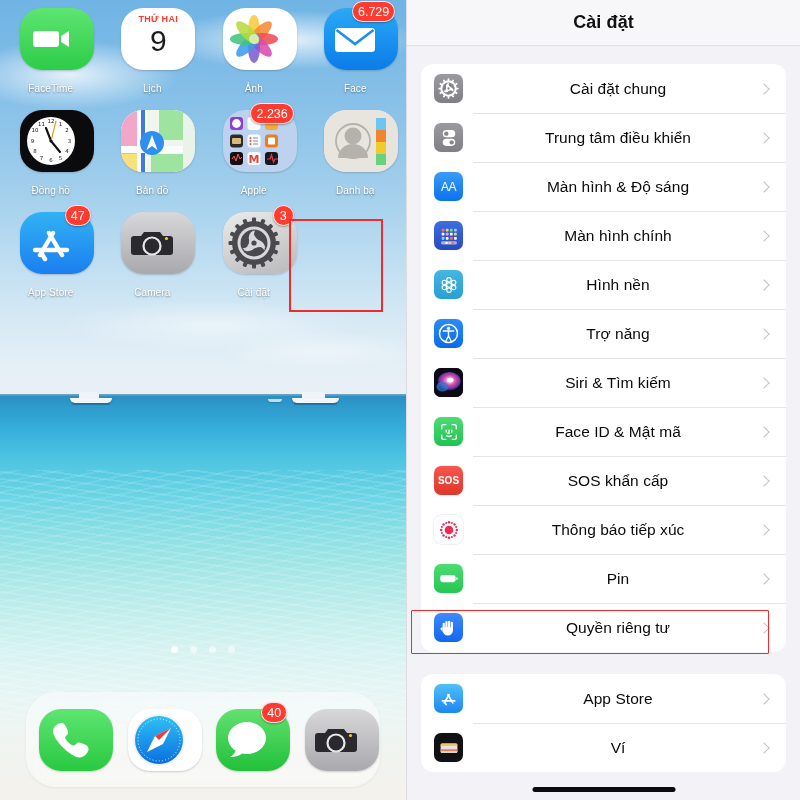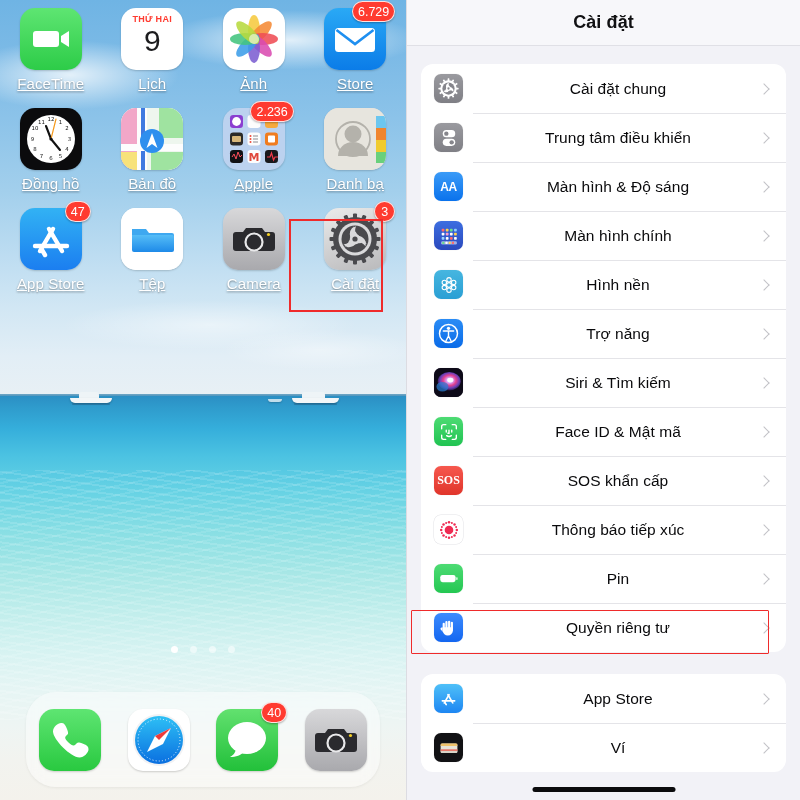--- a/index.html
+++ b/index.html
@@ -65,26 +65,26 @@
 
   
   .grid {
     position: absolute; left: 0; top: 8px; width: 406px;
     display: grid; grid-template-columns: repeat(4, 1fr);
     row-gap: 16px;
   }
   .app { position: relative; display: flex; flex-direction: column; align-items: center; }
   .icon-wrap { position: relative; width: 62px; height: 62px; }
   .icon {
-    width: 62px; height: 62px; border-radius: 15px; position: relative;
+    width: 74px; height: 62px; border-radius: 22px; position: relative;
     overflow: hidden; box-shadow: 0 1px 2px rgba(0,0,0,.18);
   }
   .app-label {
-    margin-top: 5px; font-size: 15px; color: #ffffff; letter-spacing: .1px;
-    text-shadow: 0 1px 2px rgba(0,0,0,.45); white-space: nowrap; text-decoration: underline;
+    margin-top: 13px; font-size: 10px; color: #ffffff; letter-spacing: .1px;
+    text-shadow: 0 1px 2px rgba(0,0,0,.45); white-space: nowrap;
   }
   .badge {
     position: absolute; top: -7px; right: -9px;
     min-width: 21px; height: 21px; padding: 0 5px;
     background: #ff3b30; color: #fff; border-radius: 11px;
     font-size: 12.5px; line-height: 21px; text-align: center;
     border: 1.5px solid rgba(255,255,255,.85);
     box-shadow: 0 1px 2px rgba(0,0,0,.3); font-weight: 400;
   }
 
@@ -165,28 +165,28 @@
   .chev {
     width: 8px; height: 8px; border-right: 1.8px solid #c2c2c7;
     border-top: 1.8px solid #c2c2c7; transform: rotate(45deg);
     margin-right: 6px;
   }
 
   
   .si-general { background: linear-gradient(180deg,#9a9a9f,#7f7f85); }
   .si-control { background: linear-gradient(180deg,#9a9a9f,#7f7f85); }
   .si-display { background: linear-gradient(180deg,#3b9bf7,#0a72ec);
-    color:#fff; font-size:12px; font-weight:700; letter-spacing:-.5px; }
+    color:#fff; font-size:12px; font-weight:400; letter-spacing:-.5px; }
   .si-home { background: linear-gradient(180deg,#3d6ee0,#2a49bd); }
   .si-access { background: linear-gradient(180deg,#2a8cf5,#0a6be8); }
   .si-wallpaper { background: linear-gradient(180deg,#46b6e0,#2a9fd4); }
   .si-siri { background: linear-gradient(135deg,#2a1a38,#0c0c16); }
   .si-faceid { background: linear-gradient(180deg,#4ddb73,#20c352); }
   .si-sos { background: linear-gradient(180deg,#f6584e,#e0352b);
-    color:#fff; font-size:12px; font-weight:700;font-family:Liberation Serif, serif; }
+    color:#fff; font-size:10px; font-weight:700; }
   .si-expo { background: #ffffff; box-shadow: 0 0 0 .5px #e2e2e6; }
   .si-battery { background: linear-gradient(180deg,#4ddb73,#24c752); }
   .si-privacy { background: linear-gradient(180deg,#3d8bfd,#1366f0); }
   .si-appstore { background: linear-gradient(180deg,#4fc0f8,#1d86f2); }
   .si-wallet { background: #111114; }
 
   .home-indicator {
     position: absolute; left: 50%; transform: translateX(-50%);
     bottom: 8px; width: 143px; height: 5px; background: #0b0b0d; border-radius: 3px;
   }
@@ -275,21 +275,21 @@
       <div class="app">
         <div class="icon-wrap">
           <div class="icon ic-mail">
             <svg width="62" height="62" viewBox="0 0 62 62">
               <rect x="11" y="20" width="40" height="24" rx="3.5" fill="#fff"></rect>
               <path d="M12.5 22l18.5 14 18.5-14" fill="none" stroke="#1f8ff0" stroke-width="2.6"></path>
             </svg>
           </div>
           <div class="badge">6.729</div>
         </div>
-        <div class="app-label">Store</div>
+        <div class="app-label">Face</div>
       </div>
 
       <div class="app">
         <div class="icon-wrap">
           <div class="icon ic-clock">
             <svg width="62" height="62" viewBox="0 0 62 62">
               <circle cx="31" cy="31" r="24" fill="#fff"></circle>
               <g font-family="DejaVu Sans" font-size="5.4" fill="#111" text-anchor="middle">
                 <text x="31" y="13">12</text>
                   <text x="40.5" y="15.5">1</text>
@@ -402,38 +402,20 @@
                   <path d="M15 38h32"></path>
                 <path d="M25 47l-3-5"></path>
               </g>
             </svg>
           </div>
           <div class="badge">47</div>
         </div>
         <div class="app-label">App Store</div>
       </div>
 
-      <div class="app">
-        <div class="icon-wrap">
-          <div class="icon ic-files">
-            <svg width="62" height="62" viewBox="0 0 62 62">
-              <rect width="62" height="62" fill="#fff"></rect>
-              <path d="M11 21h14l3 4h23a2 2 0 0 1 2 2v3H11z" fill="#3ea8f0"></path>
-              <path d="M11 27h40a2 2 0 0 1 2 2v13a2 2 0 0 1-2 2H13a2 2 0 0 1-2-2z" fill="url(#fgr)"></path>
-              <defs>
-                  <linearGradient id="fgr" x1="0" y1="0" x2="0" y2="1">
-                <stop offset="0" stop-color="#55bdf7"></stop>
-                    <stop offset="1" stop-color="#1e8ae8"></stop>
-              </linearGradient>
-                </defs>
-            </svg>
-          </div>
-        </div>
-        <div class="app-label">Tệp</div>
-      </div>
 
       <div class="app">
         <div class="icon-wrap">
           <div class="icon ic-camera">
             <svg width="62" height="62" viewBox="0 0 62 62">
               <path d="M13 24h7l3-4h16l3 4h7a3 3 0 0 1 3 3v13a3 3 0 0 1-3 3H13a3 3 0 0 1-3-3V27a3 3 0 0 1 3-3z" fill="#2a2a2e"></path>
               <circle cx="31" cy="34" r="8.5" fill="#2a2a2e" stroke="#e8e8ea" stroke-width="2.2"></circle>
               <circle cx="45.5" cy="26.5" r="1.6" fill="#f5d024"></circle>
             </svg>
           </div>

